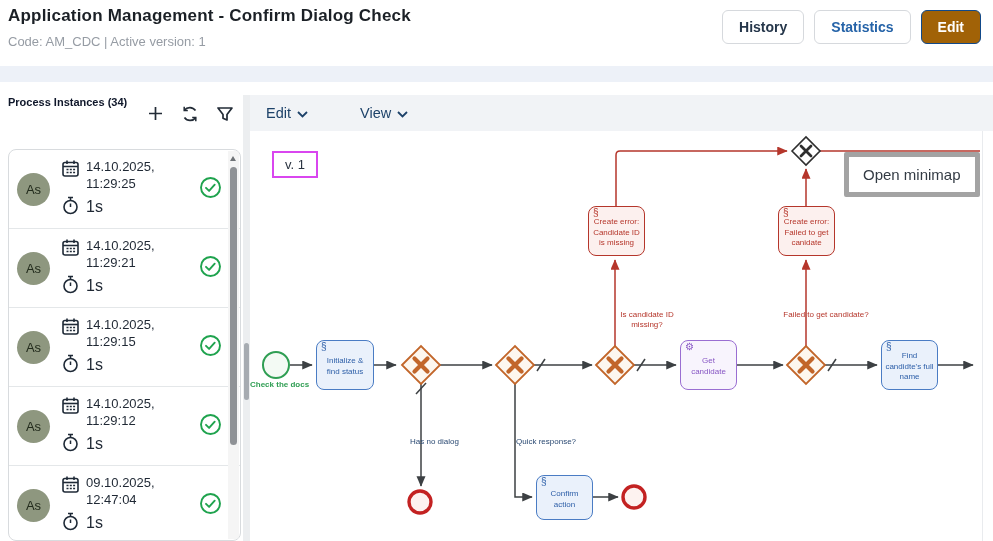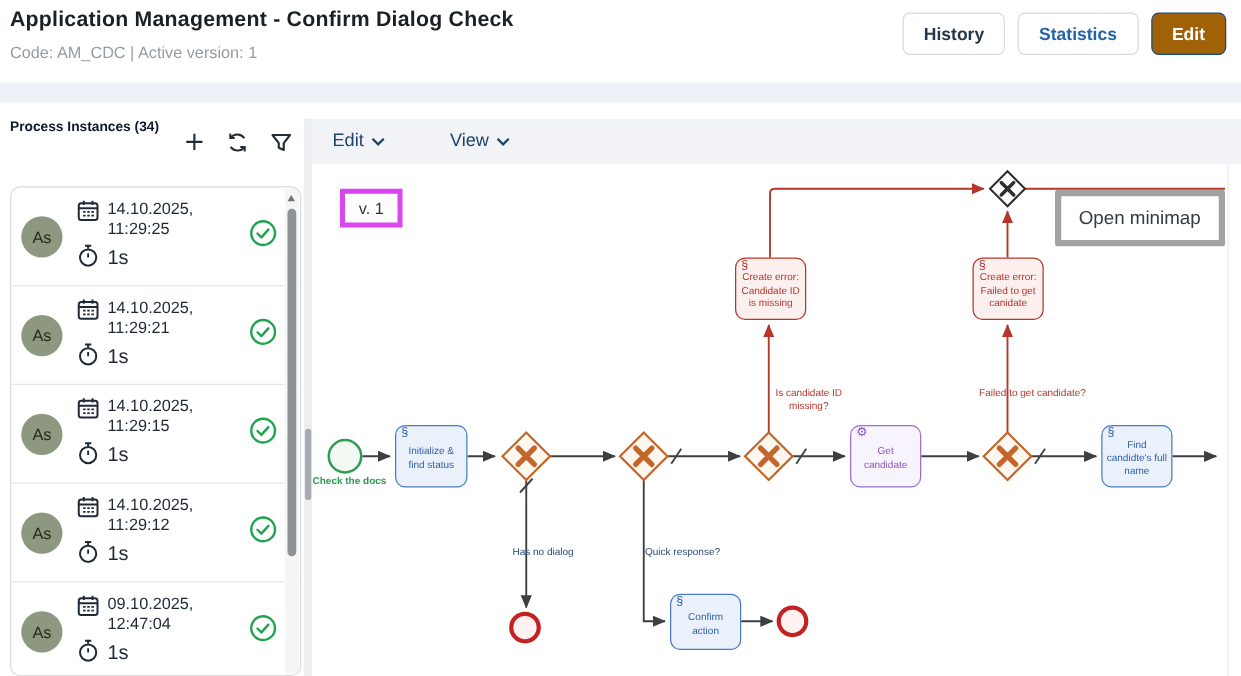--- a/index.html
+++ b/index.html
@@ -59,21 +59,21 @@
   .main { flex:1; display:flex; flex-direction:column; min-width:0; }
   .menubar { height:36px; background:#f1f3f6; display:flex; align-items:center;
     padding-left:16px; gap:52px; }
   .menu-item { display:flex; align-items:center; gap:6px; color:#1d4269; font-size:14.5px;
     cursor:pointer; background:none; border:none; font-family:inherit; }
 
   .canvas { position:relative; flex:1; background:#fff; margin-right:10px;
     border-right:1px solid #e9ebee; overflow:hidden; }
   .flows { position:absolute; left:0; top:0; }
 
-  .version-badge { position:absolute; left:22px; top:20px; border:4px solid #d946ef;
+  .version-badge { position:absolute; left:22px; top:20px; border:2px solid #d946ef;
     background:#fff; padding:4px 11px; font-size:13px; color:#2a3340; }
   .minimap-btn { position:absolute; left:594px; top:21px; border:5px solid #a3a3a3;
     background:#fff; padding:9px 14px; font-size:15px; color:#333b44; border-radius:2px;
     cursor:pointer; font-family:inherit; }
 
   .task { position:absolute; border-radius:8px; display:flex; align-items:center;
     justify-content:center; text-align:center; font-size:8px; line-height:1.35;
     padding:6px 3px 2px; cursor:pointer; }
   .task .task-icon { position:absolute; top:0; left:4px; font-size:10px; line-height:1.1; }
   .task.blue   { border:1.5px solid #4a7cc4; background:#eaf1fb; color:#2d5fa8; }

